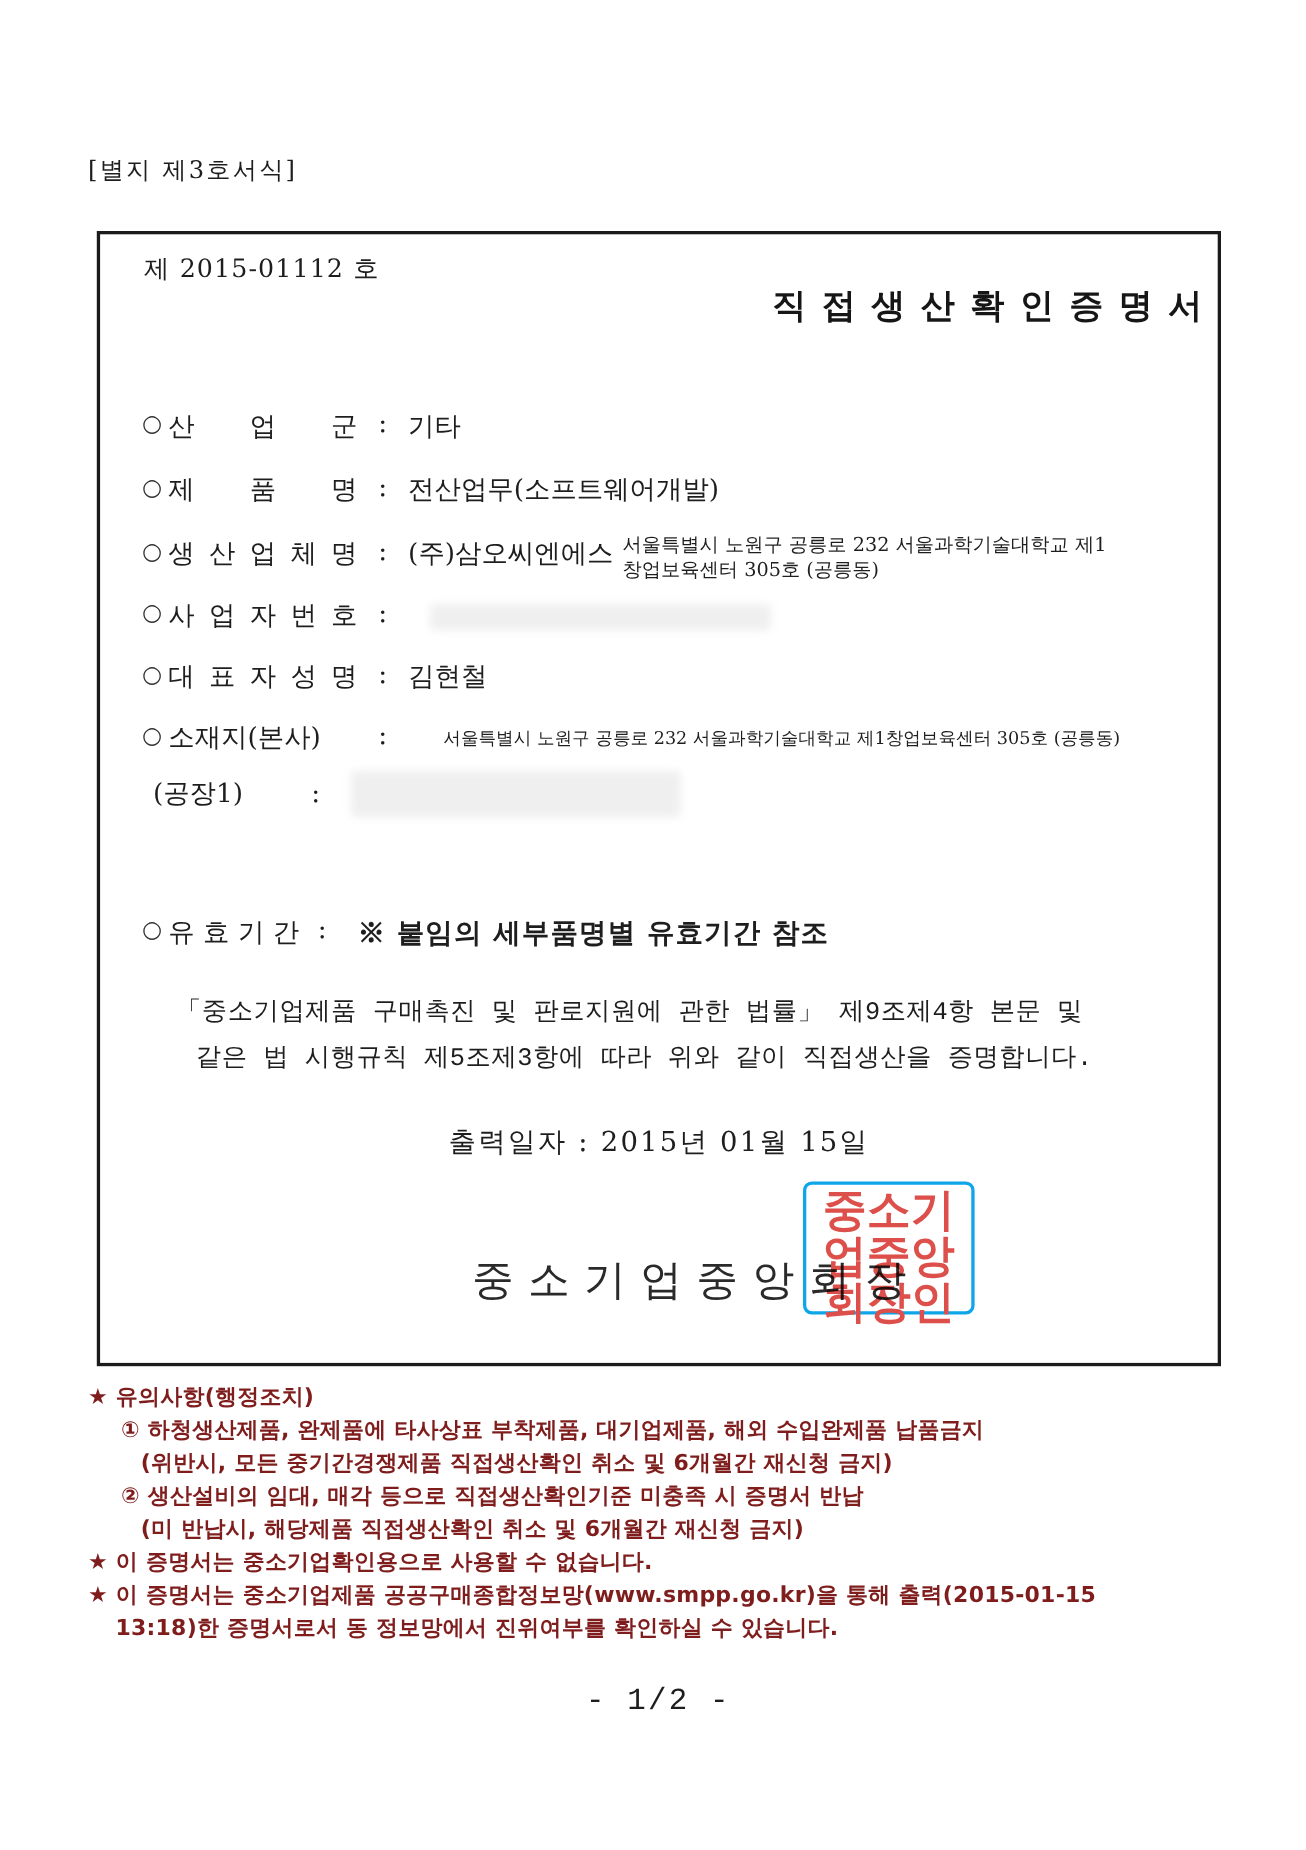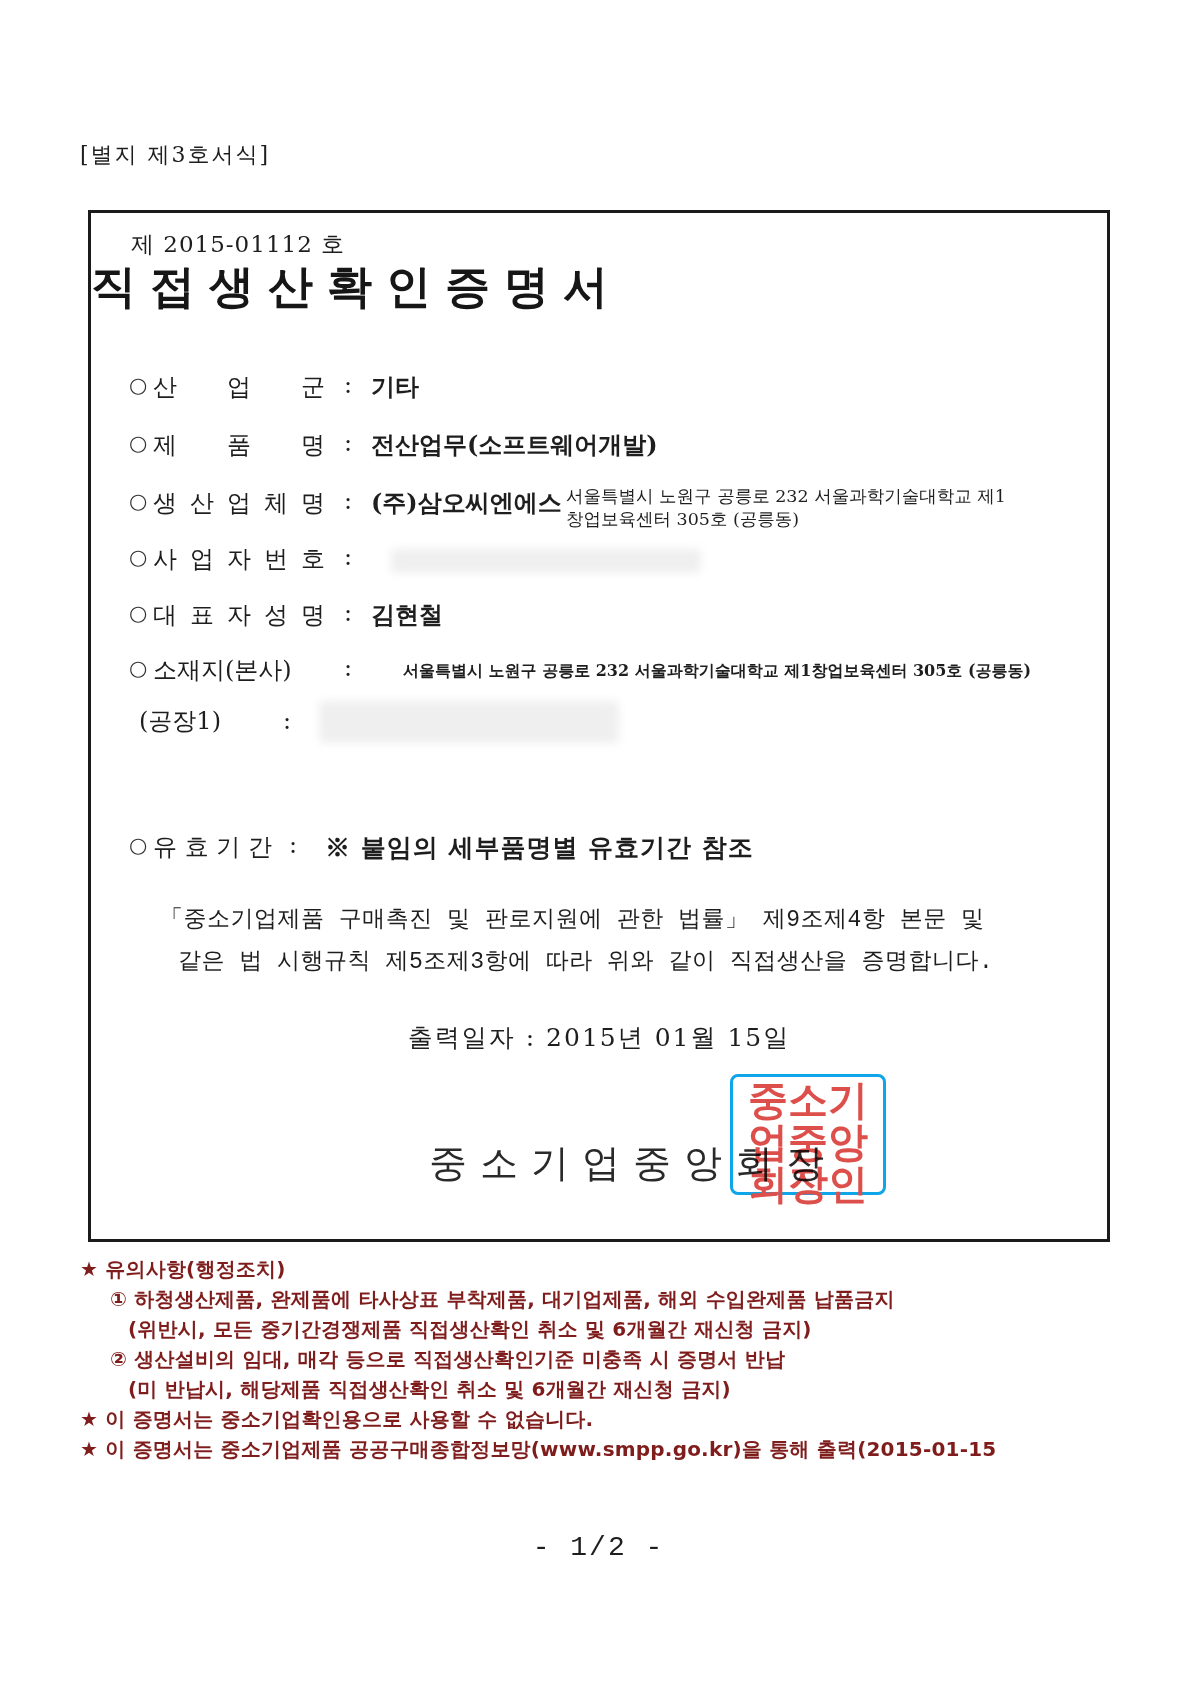--- a/index.html
+++ b/index.html
@@ -19,36 +19,36 @@
     position:absolute;left:88px;top:210px;
     width:1016px;height:1026px;
     border:3px solid #1b1b1b;
   }
   .doc-number{
     position:absolute;left:40px;top:16px;
     font-size:23px;letter-spacing:1px;
   }
   .title{
     position:absolute;left:0;top:44px;width:100%;
-    margin:0;text-align:left;
-    font-size:45px;font-weight:bold;letter-spacing:14px;
+    margin:0;text-align:right;
+    font-size:31px;font-weight:bold;letter-spacing:14px;
     color:#161616;
   }
   .field-row{
     position:absolute;left:38px;width:960px;height:34px;
     font-size:24px;white-space:nowrap;
   }
   .bullet{display:inline-block;width:24px;font-size:21px;vertical-align:1px;color:#333;}
   .flabel{
     display:inline-block;width:172px;
     text-align:justify;text-align-last:justify;
     vertical-align:top;
   }
   .colon{display:inline-block;width:46px;text-align:center;vertical-align:top;}
-  .fvalue{display:inline-block;vertical-align:top;font-weight:bold;}
+  .fvalue{display:inline-block;vertical-align:top;}
   .row-validity .flabel{width:108px;}
   .row-validity .colon{width:64px;}
   .row-validity .fvalue{font-weight:bold;font-size:25px;letter-spacing:1px;}
   .fvalue.small{font-size:16px;padding-top:7px;margin-left:32px;letter-spacing:0px;}
   .factory-row{position:absolute;left:48px;font-size:24px;white-space:nowrap;}
   .factory-label{display:inline-block;width:128px;}
   .factory-colon{display:inline-block;width:40px;text-align:center;}
   .factory-address{
     position:absolute;left:475px;top:272px;
     font-size:17.5px;line-height:23px;white-space:nowrap;
@@ -175,17 +175,18 @@
   </div>
 
   <div class="notes">
     <div class="note-line">★ 유의사항(행정조치)</div>
     <div class="note-line ind-1">① 하청생산제품, 완제품에 타사상표 부착제품, 대기업제품, 해외 수입완제품 납품금지</div>
     <div class="note-line ind-2">(위반시, 모든 중기간경쟁제품 직접생산확인 취소 및 6개월간 재신청 금지)</div>
     <div class="note-line ind-1">② 생산설비의 임대, 매각 등으로 직접생산확인기준 미충족 시 증명서 반납</div>
     <div class="note-line ind-2">(미 반납시, 해당제품 직접생산확인 취소 및 6개월간 재신청 금지)</div>
     <div class="note-line">★ 이 증명서는 중소기업확인용으로 사용할 수 없습니다.</div>
     <div class="note-line">★ 이 증명서는 중소기업제품 공공구매종합정보망(www.smpp.go.kr)을 통해 출력(2015-01-15</div>
+    <div class="note-line ind-cont">13:18)한 증명서로서 동 정보망에서 진위여부를 확인하실 수 있습니다.</div>
   </div>
 
   <div class="page-number">- 1/2 -</div>
 
 </div>
 
 </body></html>

